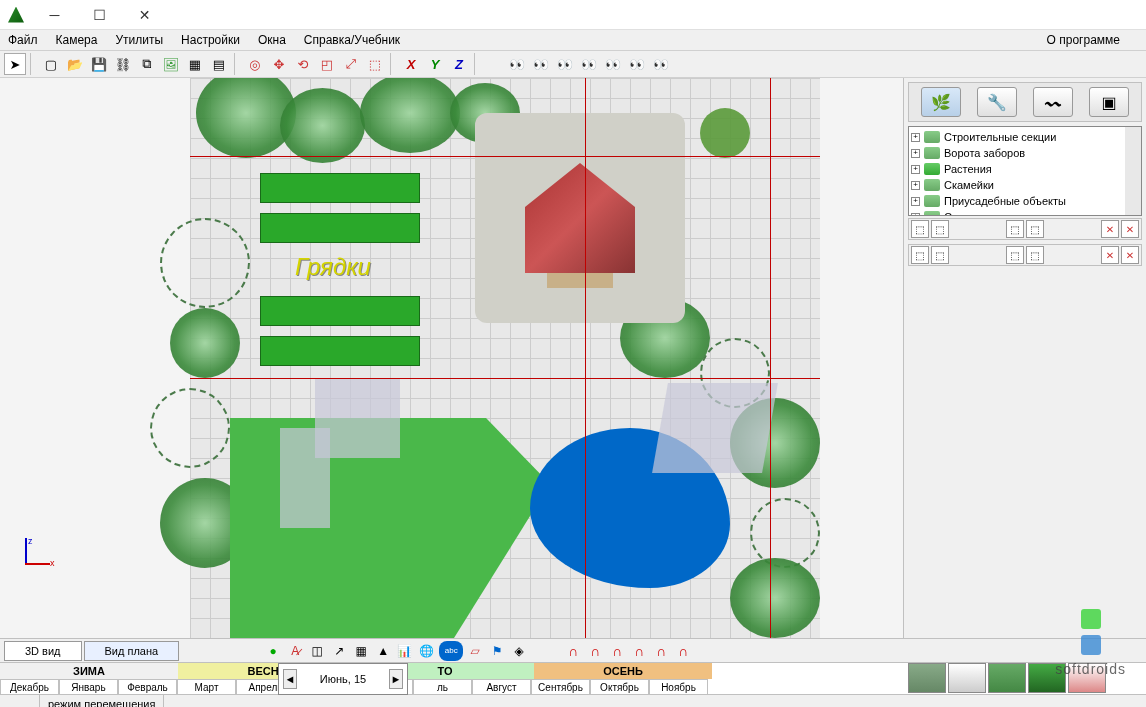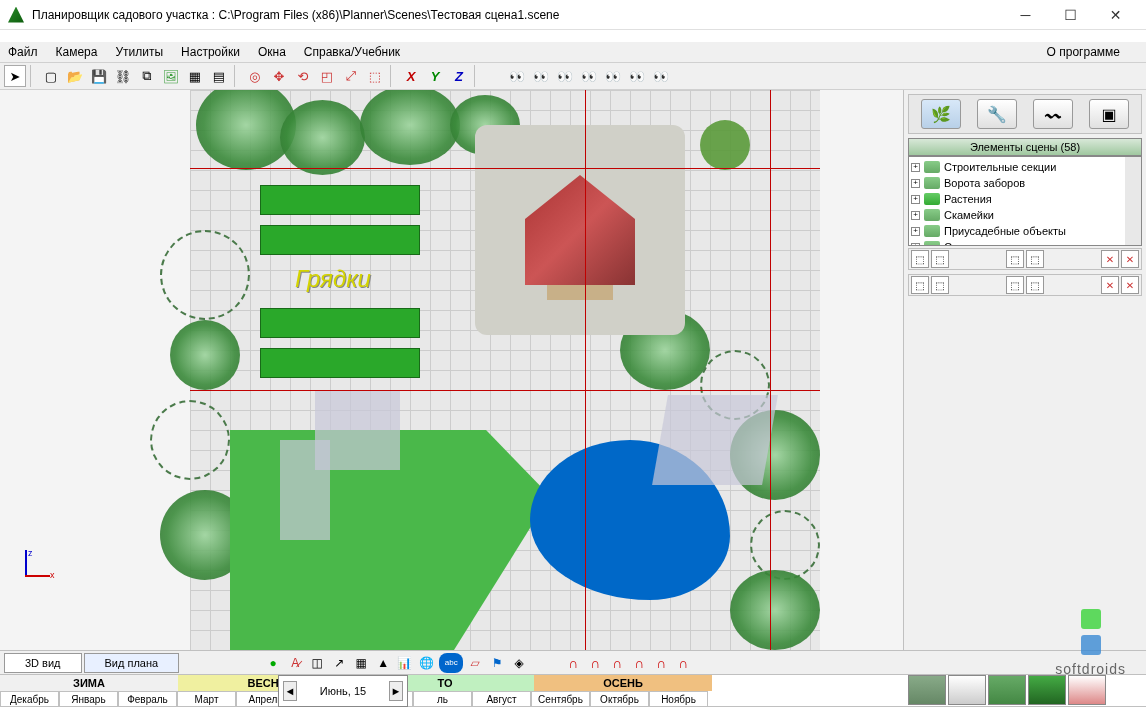--- a/index.html
+++ b/index.html
@@ -5,21 +5,21 @@
 * { margin: 0; padding: 0; box-sizing: border-box; font-family: 'Segoe UI', Tahoma, sans-serif; }
 body { width: 1146px; height: 707px; background: #fff; overflow: hidden; font-size: 11px; }
 
 
 .titlebar { height: 30px; background: #fff; display: flex; align-items: center; padding: 0 8px; border-bottom: 1px solid #e0e0e0; }
 .titlebar .app-icon { width: 16px; height: 16px; background: linear-gradient(135deg,#2a8a2a,#0d5d0d); clip-path: polygon(50% 0, 100% 100%, 0 100%); margin-right: 8px; }
 .titlebar .title { flex: 1; color: #000; font-size: 12px; }
 .winbtn { width: 45px; height: 28px; display: flex; align-items: center; justify-content: center; font-size: 14px; color: #333; }
 
 
-.menubar { height: 20px; display: flex; align-items: center; padding: 0 8px; background: #f0f0f0; font-size: 12px; margin-top: 12px; }
+.menubar { height: 20px; display: flex; align-items: center; padding: 0 8px; background: #f0f0f0; font-size: 12px; }
 .menubar .item { margin-right: 18px; cursor: default; }
 .menubar .spacer { flex: 1; }
 
 
 .toolbar { height: 28px; background: #f0f0f0; border-top: 1px solid #d0d0d0; border-bottom: 1px solid #d0d0d0; display: flex; align-items: center; padding: 0 4px; gap: 2px; }
 .tbtn { width: 22px; height: 22px; display: flex; align-items: center; justify-content: center; border: 1px solid transparent; cursor: default; font-size: 13px; }
 .tbtn.active, .tbtn:hover { border: 1px solid #aaa; background: #fff; }
 .tsep { width: 6px; height: 22px; border-left: 1px solid #c0c0c0; margin: 0 2px; }
 .axislbl { font-weight: bold; font-style: italic; font-size: 13px; }
 .axisX { color: #c00000; }
@@ -99,21 +99,20 @@
 .wm-icon { width: 20px; height: 20px; border-radius: 3px; }
 .wm-a { background: #3ad43a; }
 .wm-w { background: #3a8ad4; }
 .wm-text { font-size: 14px; color: #444; font-weight: 300; letter-spacing: 1px; }
 </style>
 </head>
 <body>
 
 <div class="titlebar">
   <div class="app-icon"></div>
-  <div class="title">Планировщик садового участка : C:\Program Files (x86)\Planner\Scenes\Тестовая сцена1.scene</div>
   <div class="winbtn">─</div>
   <div class="winbtn">☐</div>
   <div class="winbtn close">✕</div>
 </div>
 
 <div class="menubar">
   <span class="item">Файл</span>
   <span class="item">Камера</span>
   <span class="item">Утилиты</span>
   <span class="item">Настройки</span>
@@ -210,21 +209,20 @@
     </div>
   </div>
 
   <div class="rightpanel">
     <div class="tab-btns">
       <div class="tab-btn active">🌿</div>
       <div class="tab-btn">🔧</div>
       <div class="tab-btn">〰</div>
       <div class="tab-btn">▣</div>
     </div>
-    <div class="panel-title">Элементы сцены (58)</div>
     <div class="treeview" style="position:relative">
       <div class="treeitem">
           <div class="expander">+</div>
           <div class="nodeicon"></div>
           <span>Строительные секции</span>
         </div>
       <div class="treeitem">
           <div class="expander">+</div>
           <div class="nodeicon"></div>
           <span>Ворота заборов</span>

